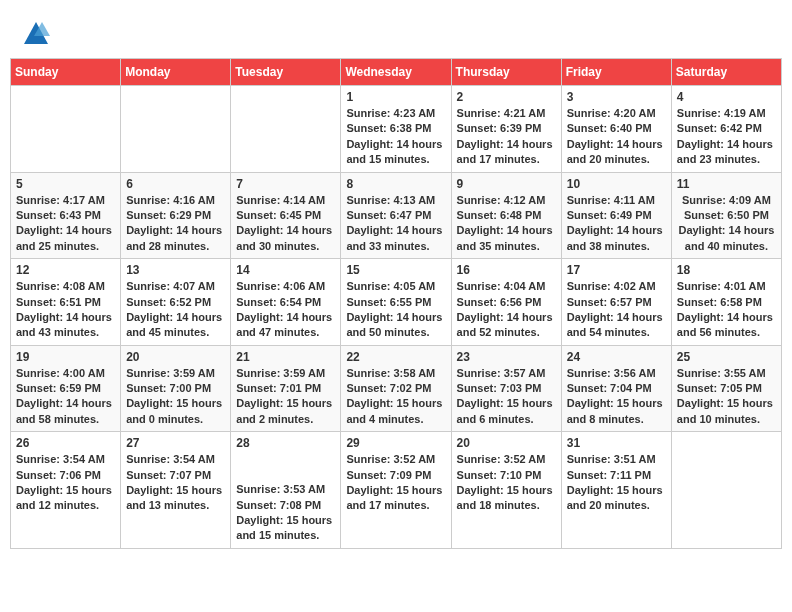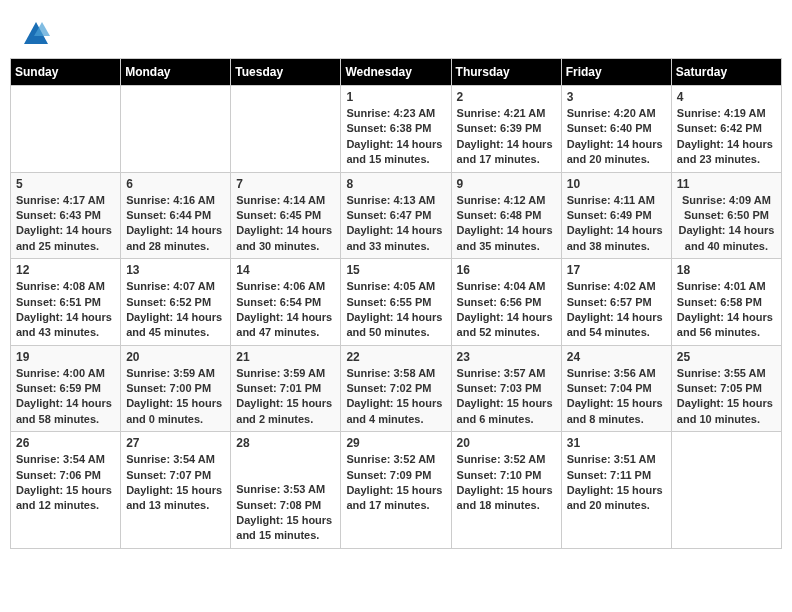--- a/index.html
+++ b/index.html
@@ -46,21 +46,21 @@
     .location {
       font-size: 14px;
       color: #555;
     }
     .calendar {
       width: 100%;
       border-collapse: collapse;
       margin: 5px 0;
     }
     .calendar th {
-      background-color: #000000;
+      background-color: #ef4444;
       color: #fff;
       font-size: 12px;
       font-weight: bold;
       padding: 6px 4px;
       text-align: left;
       border: 1px solid #ccc;
     }
     .calendar td {
       border: 1px solid #ccc;
       vertical-align: top;
@@ -159,21 +159,21 @@
         <td>
           <span class="day-number">5</span>
           <div class="day-info" style="white-space: pre-line;">Sunrise: 4:17 AM
 Sunset: 6:43 PM
 Daylight: 14 hours
 and 25 minutes.</div>
         </td>
         <td>
           <span class="day-number">6</span>
           <div class="day-info" style="white-space: pre-line;">Sunrise: 4:16 AM
-Sunset: 6:44 PM
+Sunset: 6:29 PM
 Daylight: 14 hours
 and 28 minutes.</div>
         </td>
         <td>
           <span class="day-number">7</span>
           <div class="day-info" style="white-space: pre-line;">Sunrise: 4:14 AM
 Sunset: 6:45 PM
 Daylight: 14 hours
 and 30 minutes.</div>
         </td>

